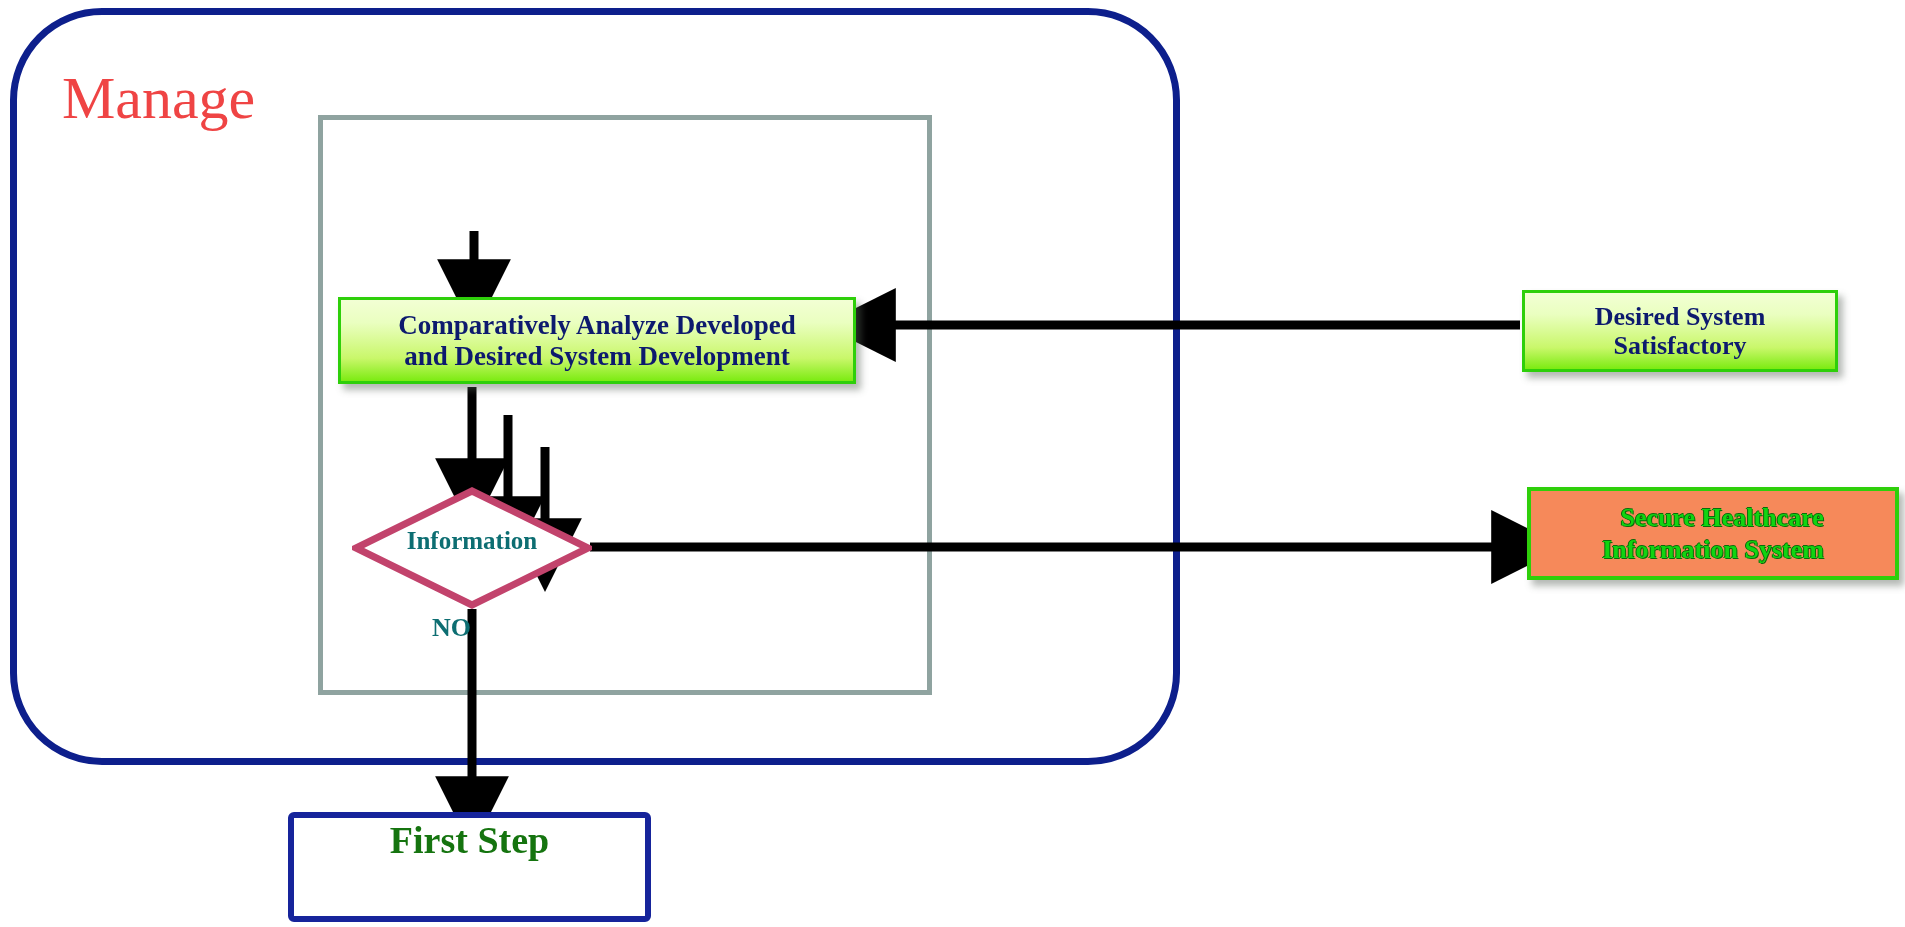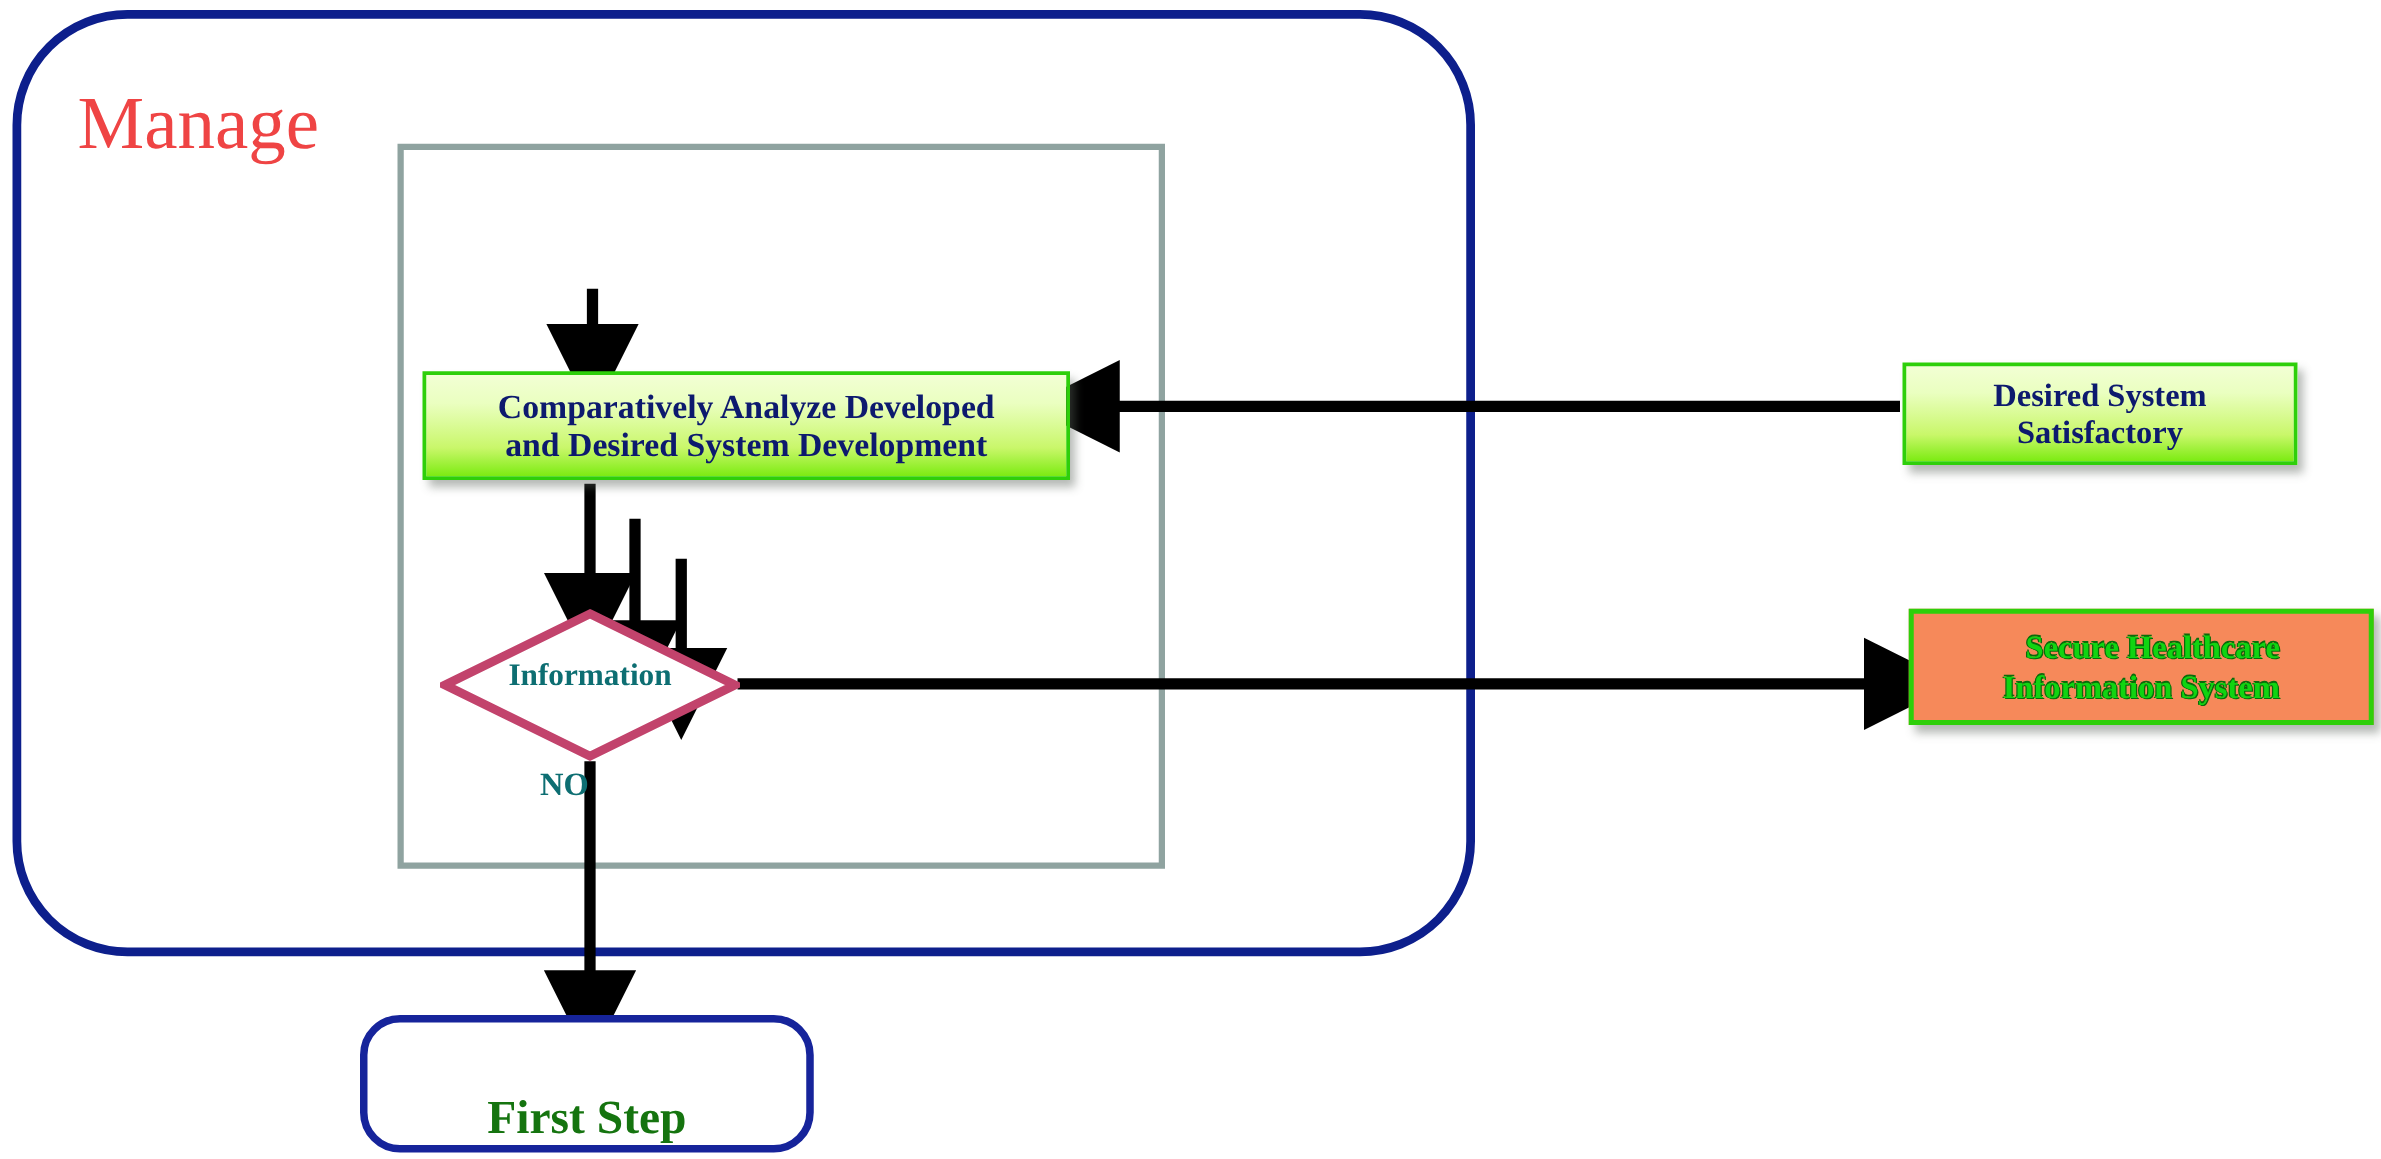--- a/index.html
+++ b/index.html
@@ -140,24 +140,24 @@
   }
 
   
   #box-first-step {
     left: 288px;
     top: 812px;
     width: 363px;
     height: 110px;
     box-sizing: border-box;
     border: 6px solid #16249b;
-    border-radius: 32px;
+    border-radius: 6px;
     background: #ffffff;
     display: flex;
-    align-items: flex-end;
+    align-items: flex-start;
     justify-content: center;
     color: #15740f;
     font-weight: bold;
     font-size: 38px;
   }
 
   
   #connectors {
     left: 0;
     top: 0;

